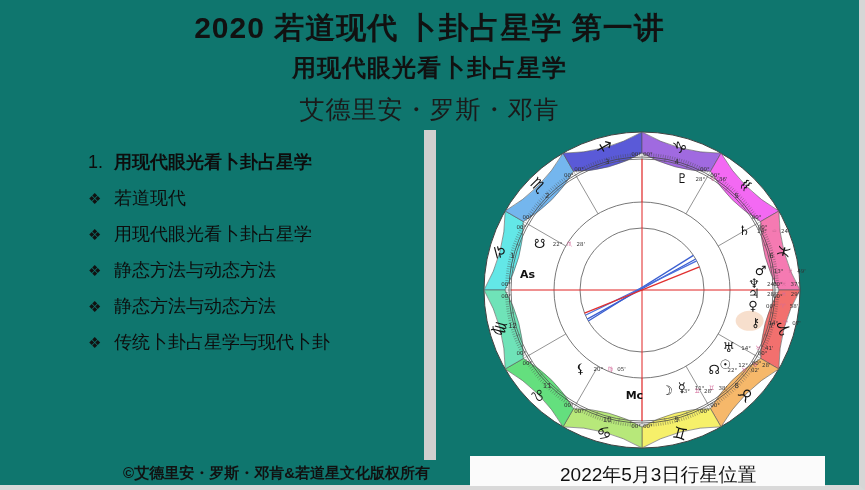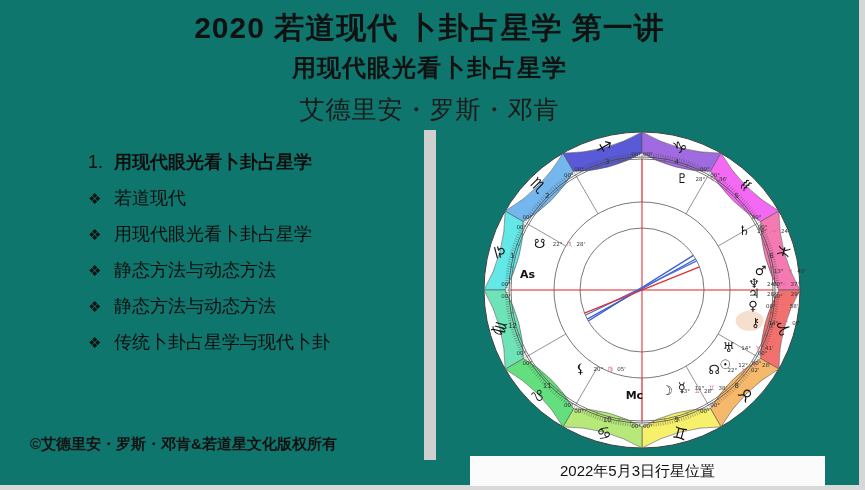--- a/index.html
+++ b/index.html
@@ -60,34 +60,34 @@
     display:flex;align-items:center;
     font-size:18px;color:#0d0d0d;
     line-height:33px;margin-top:3px;
   }
   .bullet-item .marker{
     width:26px;flex:none;font-size:15px;color:#111;text-align:left;
   }
   .bullet-item .txt{flex:1;}
   
   .footer{
-    position:absolute;left:30px;top:435px;width:400px;
-    text-align:left;
+    position:absolute;left:30px;top:464px;width:400px;
+    text-align:right;
     font-size:15px;font-weight:bold;color:#111;
     white-space:nowrap;
   }
   
   .chart-wrap{
     position:absolute;left:472px;top:128px;
     width:340px;height:330px;
   }
   .chart-wrap svg{display:block;}
   .caption{
     position:absolute;left:560px;top:462px;width:280px;
-    font-size:15px;color:#111;
+    font-size:19px;color:#111;
     text-align:left;
     white-space:nowrap;
   }
   .caption-band{
     position:absolute;left:470px;top:456px;
     width:355px;height:30px;
     background:#fbfbfb;
   }
   text{font-family:"DejaVu Sans",sans-serif;}
 </style>

